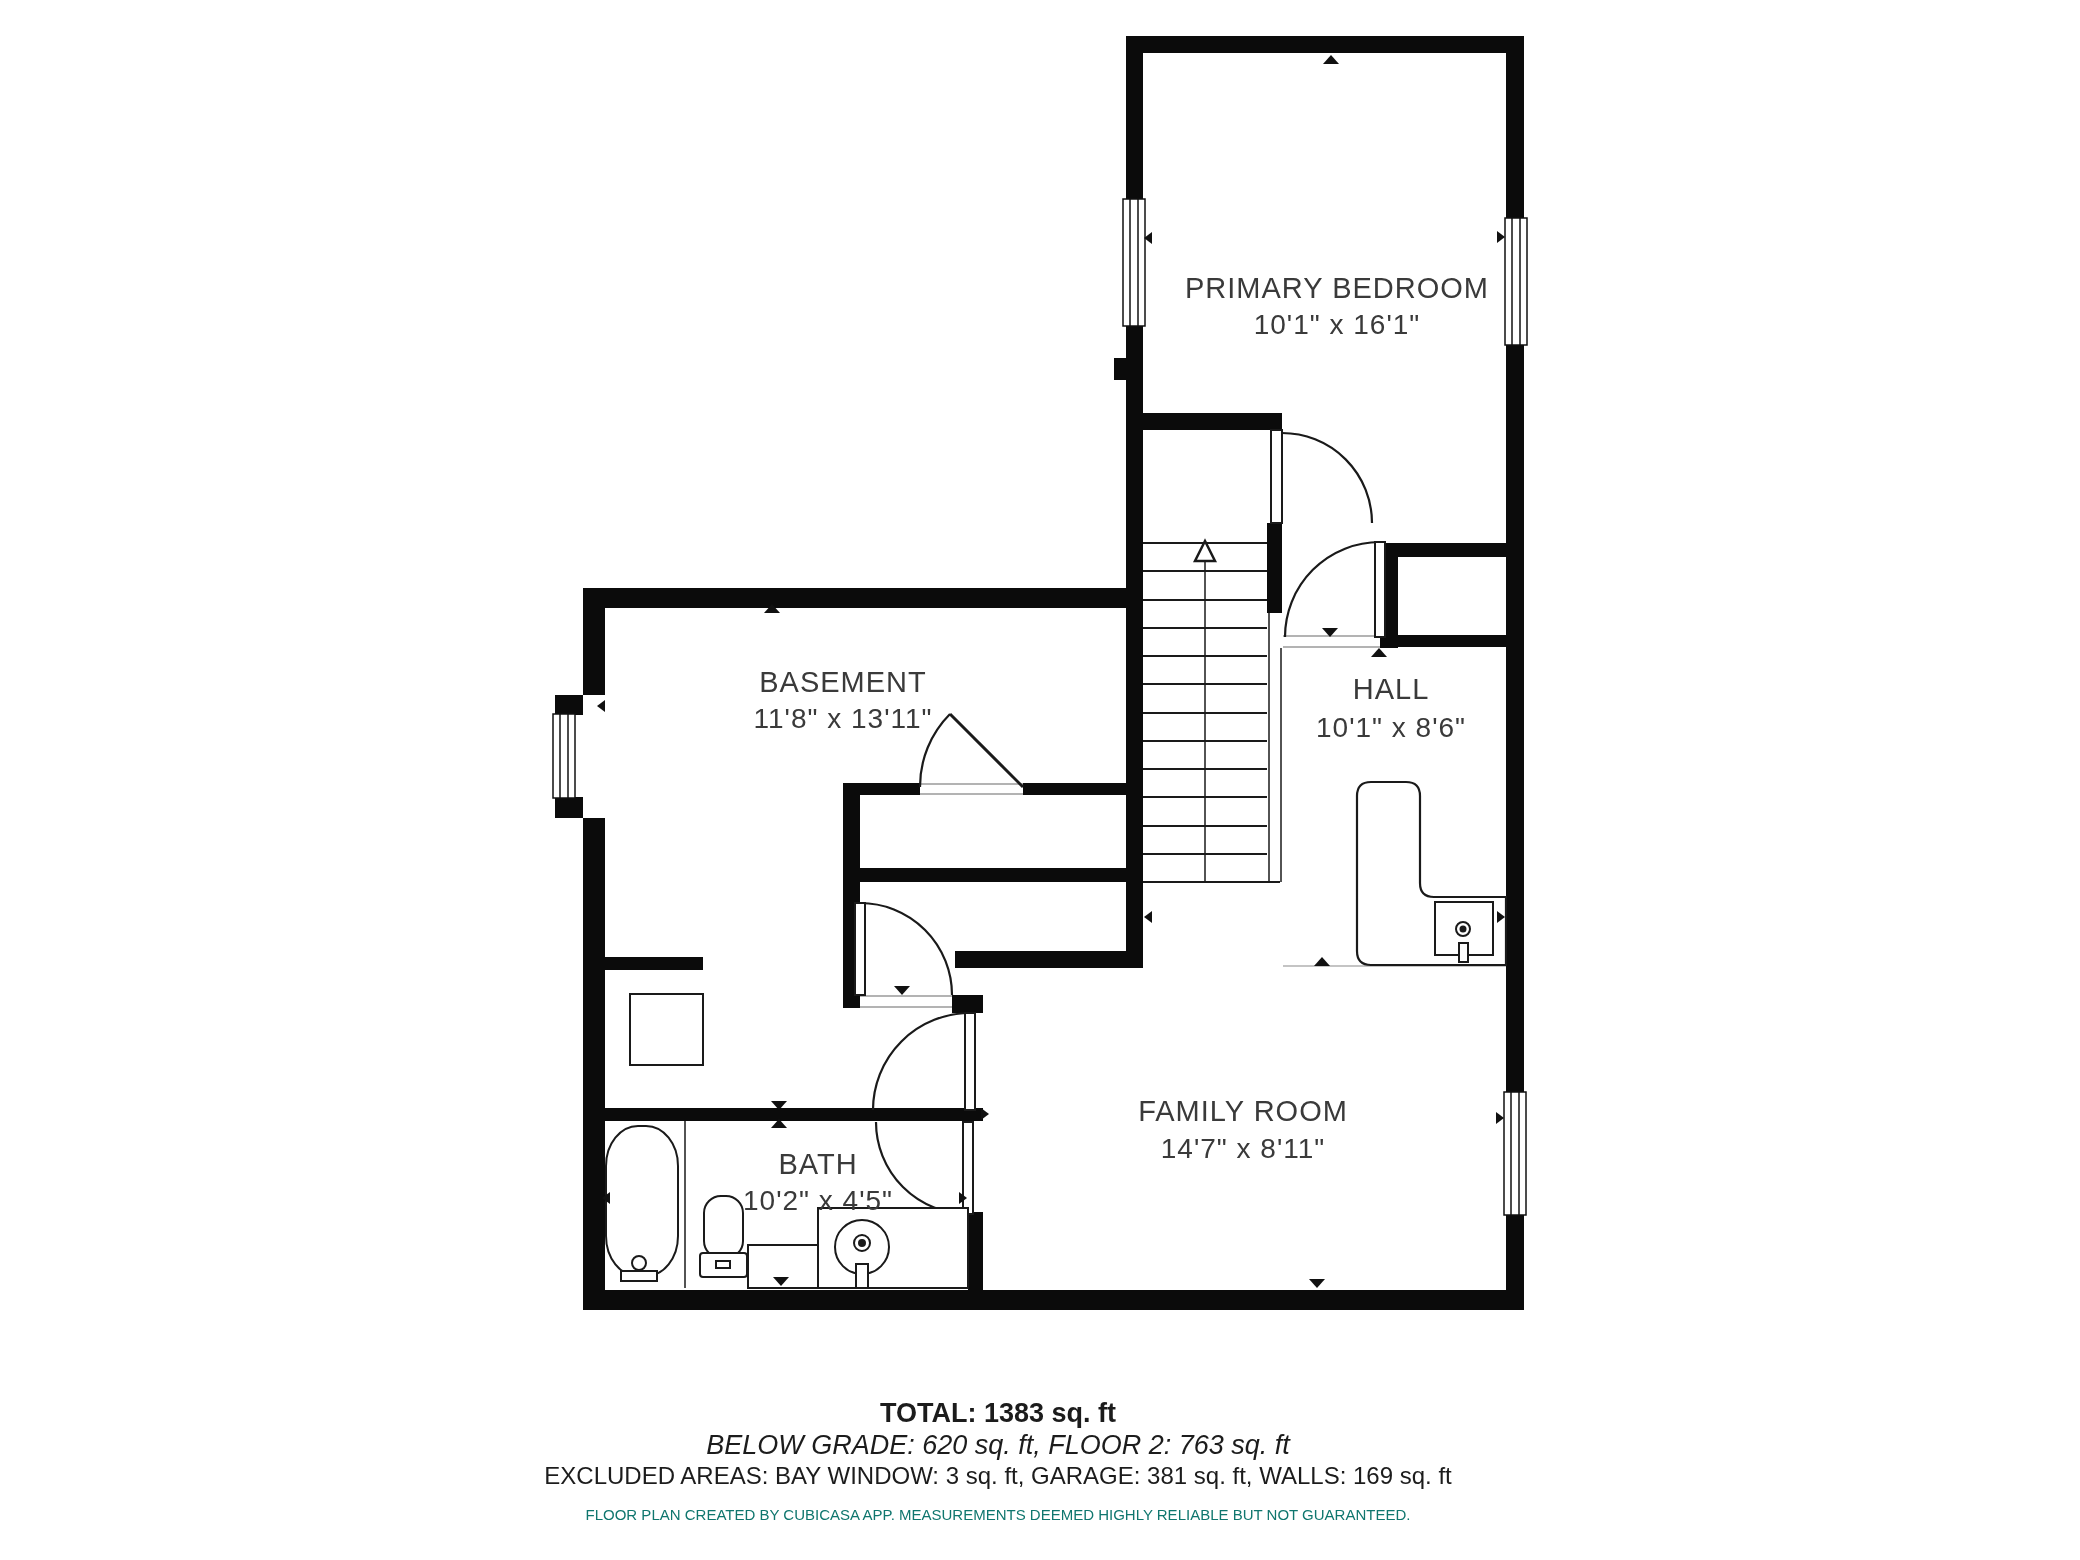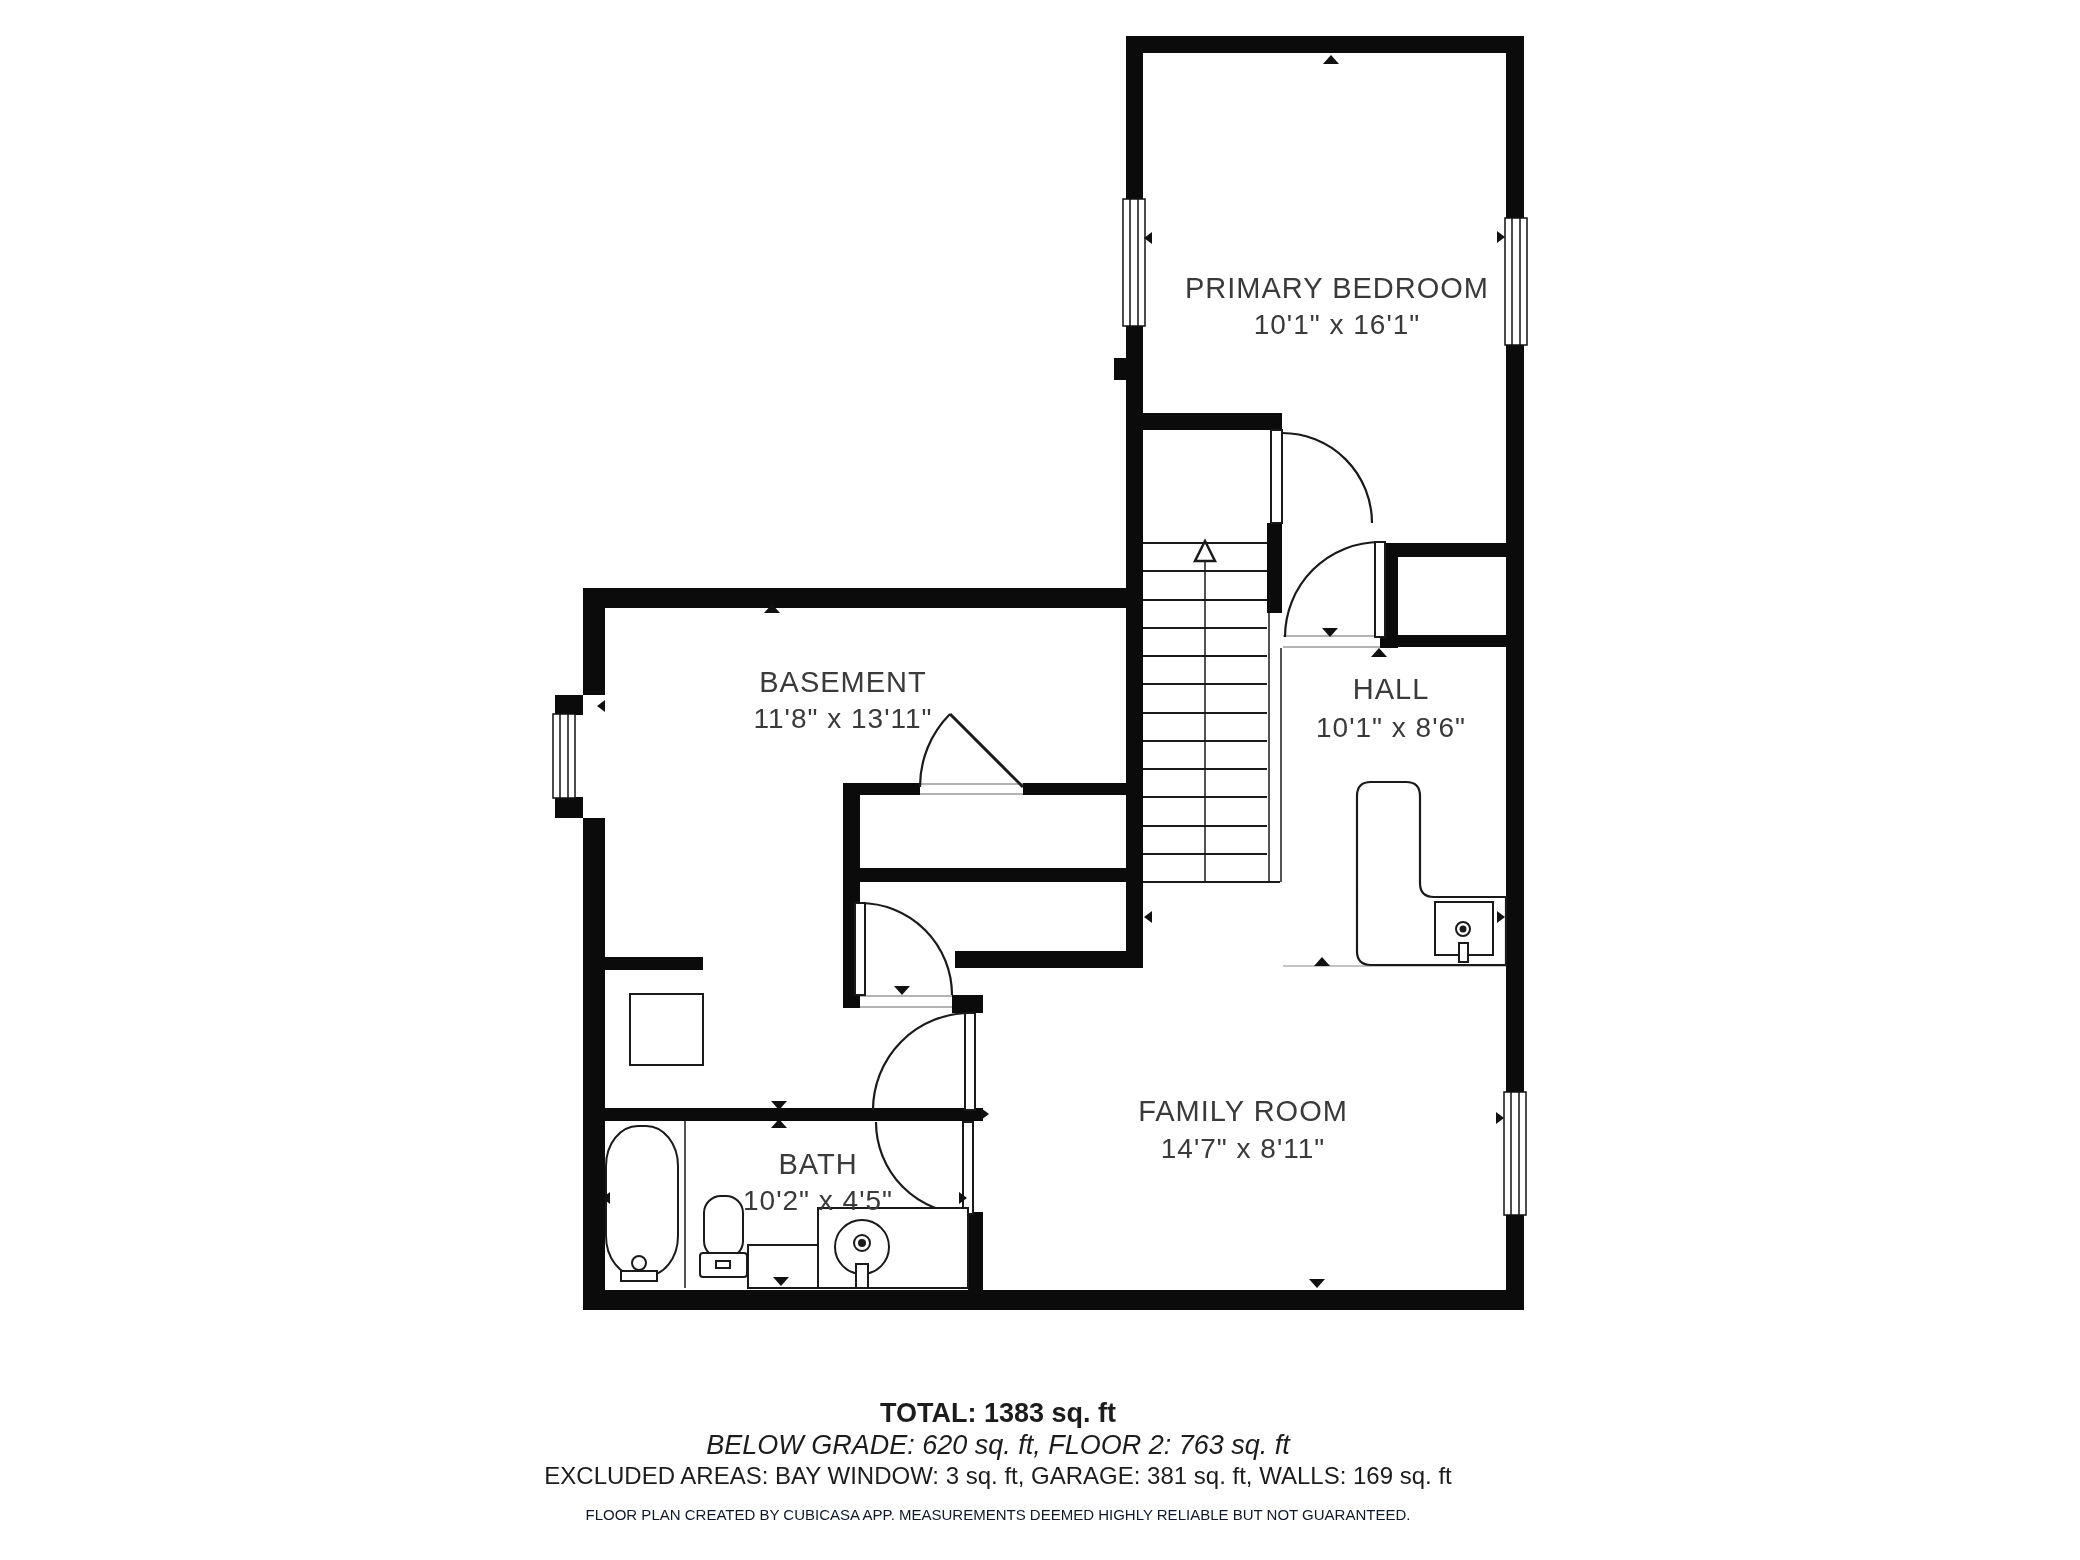--- a/index.html
+++ b/index.html
@@ -5,21 +5,21 @@
   html,body{margin:0;padding:0;background:#ffffff;}
   .canvas{position:relative;width:2080px;height:1560px;background:#ffffff;overflow:hidden;
           font-family:"Liberation Sans", sans-serif;}
   svg{position:absolute;left:0;top:0;}
   .room-name{font-size:29px;fill:#3a3a3a;letter-spacing:1px;}
   .room-dims{font-size:28px;fill:#3a3a3a;letter-spacing:1px;}
   .summary{position:absolute;left:0;width:1996px;text-align:center;color:#1c1c1c;}
   .summary-total{top:1398px;font-size:27px;font-weight:bold;}
   .summary-areas{top:1430px;font-size:27px;font-style:italic;}
   .summary-excluded{top:1462px;font-size:24px;}
-  .summary-disclaimer{top:1506px;font-size:15px;color:#0f172a;}
+  .summary-disclaimer{top:1506px;font-size:15px;color:#0f766e;}
 </style>
 </head>
 <body>
 
 <div class="canvas">
 <svg width="2080" height="1560" viewBox="0 0 2080 1560">
 
   <g fill="#0b0b0b" stroke="none">
     <rect x="1126" y="36" width="398" height="17"></rect>
     <rect x="1506" y="36" width="18" height="1274"></rect>

